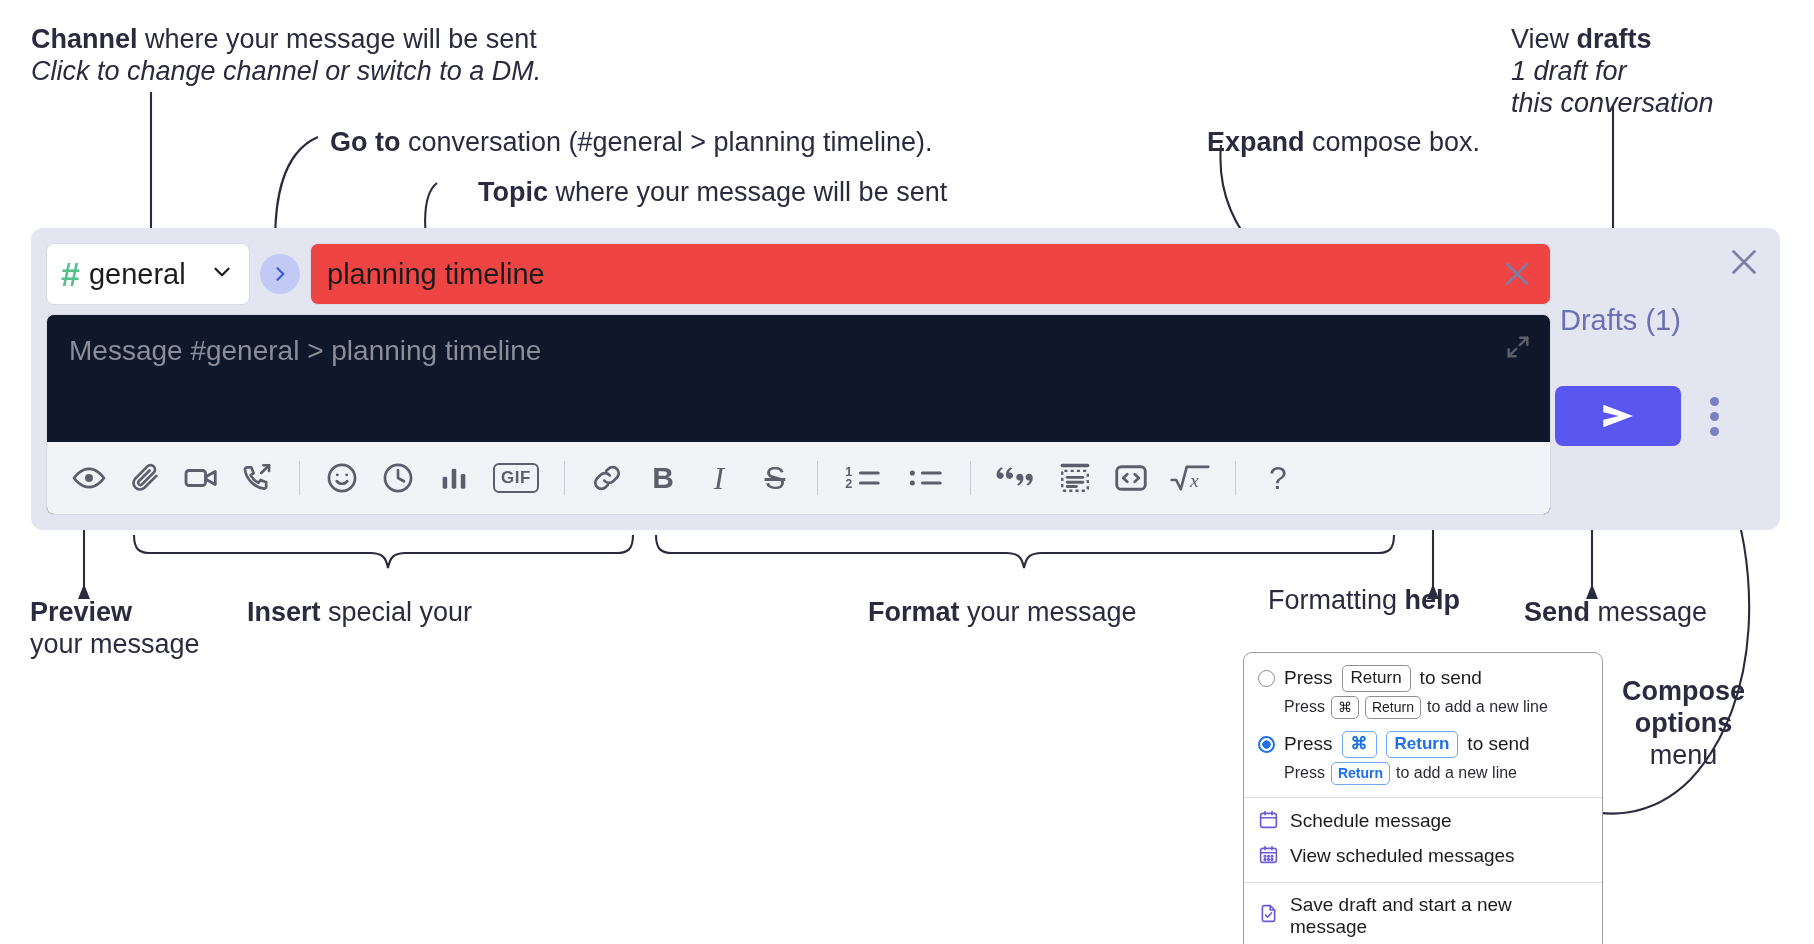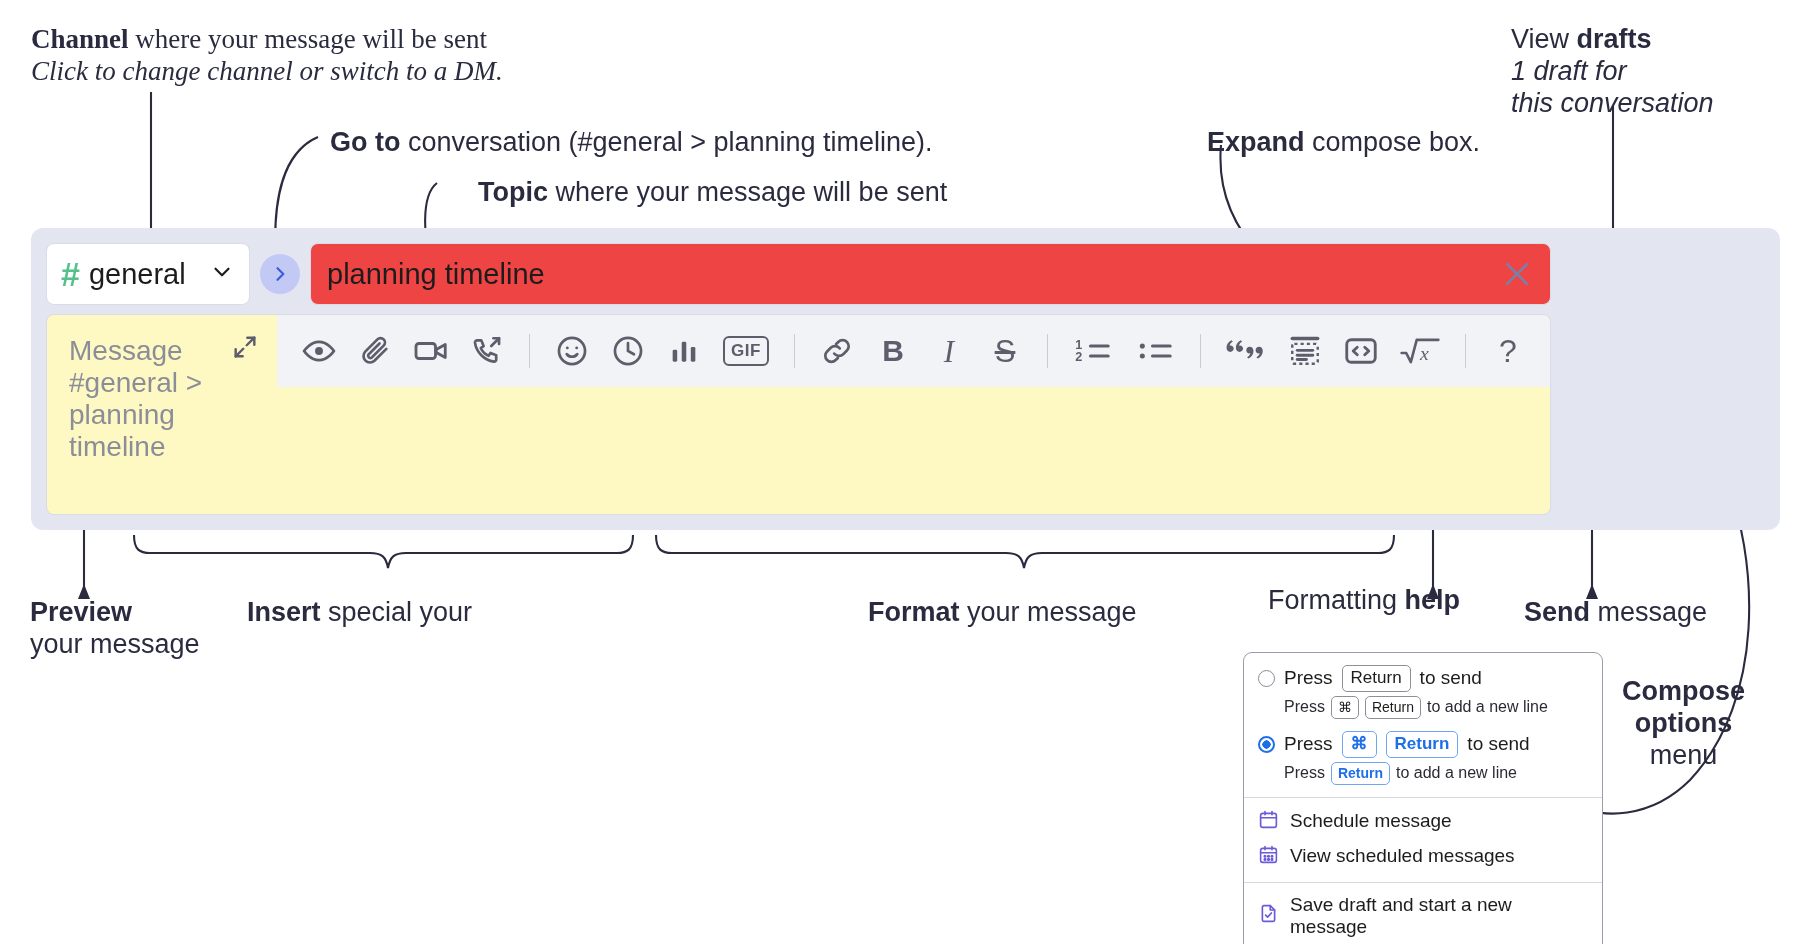--- a/index.html
+++ b/index.html
@@ -75,24 +75,24 @@
     display: flex; align-items: center;
     padding: 0 16px;
   }
   #topic-value { font-size: 29px; color: #1d1c1d; }
   #topic-clear { margin-left: auto; cursor: pointer; display: flex; }
 
   
   #message-box {
     margin-top: 9px;
     height: 201px;
-    background: #fef9c3;
+    background: #0f172a;
     border: 1px solid #d9dbe6;
     border-radius: 8px;
-    display: flex; flex-direction: row;
+    display: flex; flex-direction: column;
     overflow: hidden;
   }
   #message-input-area {
     flex: 1; position: relative;
     padding: 20px 22px;
   }
   #message-placeholder { font-size: 28px; color: #8b8d98; }
   #expand-btn {
     position: absolute; right: 18px; top: 18px;
     cursor: pointer; display: flex;
@@ -249,21 +249,21 @@
 
     <g fill="none" stroke="#2b2b40" stroke-width="2.1">
       <path d="M134 535 C 134 550, 140 553, 150 553 L 370 553 C 382 553, 386 557, 388 568
                C 390 557, 394 553, 406 553 L 617 553 C 627 553, 633 550, 633 535"></path>
 
       <path d="M656 535 C 656 550, 662 553, 672 553 L 1006 553 C 1018 553, 1022 557, 1024 568
                C 1026 557, 1030 553, 1042 553 L 1378 553 C 1388 553, 1394 550, 1394 535"></path>
     </g>
   </svg>
 
-  <div class="anno" style="left:31px; top:24px;font-family:Liberation Serif, serif;">
+  <div class="anno" style="left:31px; top:24px;">
     <span class="ln"><b>Channel</b><span> where your message will be sent</span></span>
     <span class="ln"><i>Click to change channel or switch to a DM.</i></span>
   </div>
 
   <div class="anno" style="left:330px; top:127px;">
     <b>Go to</b><span> conversation (#general &gt; planning timeline).</span>
   </div>
 
   <div class="anno" style="left:478px; top:177px;">
     <b>Topic</b><span> where your message will be sent</span>
@@ -489,20 +489,42 @@
 
           <div class="tb-sep"></div>
 
           <div class="tb-btn">
             <span class="help-q">?</span>
           </div>
         </div>
       </div>
     </div>
 
+    <div id="right-rail">
+      <div id="panel-close">
+        <svg width="36" height="36" viewBox="0 0 24 24" fill="none" stroke="#7b7fa8" stroke-width="1.8" stroke-linecap="round">
+            <line x1="5" y1="5" x2="19" y2="19"></line>
+            <line x1="19" y1="5" x2="5" y2="19"></line>
+          </svg>
+      </div>
+
+      <div id="drafts-link">Drafts (1)</div>
+
+      <div id="send-btn">
+        <svg width="46" height="40" viewBox="0 0 24 24" fill="#ffffff">
+          <path d="M3.2 5.2 L21 12 L3.2 18.8 L3.2 14.2 L12.5 12 L3.2 9.8 Z"></path>
+        </svg>
+      </div>
+
+      <div id="overflow-btn">
+        <span class="dot"></span>
+        <span class="dot"></span>
+        <span class="dot"></span>
+      </div>
+    </div>
   </div>
 
   <div id="context-menu">
 
     <div class="menu-radio-row">
       <span class="radio"></span>
       <span class="menu-main">Press</span>
       <span class="key">Return</span>
       <span class="menu-main">to send</span>
     </div>

